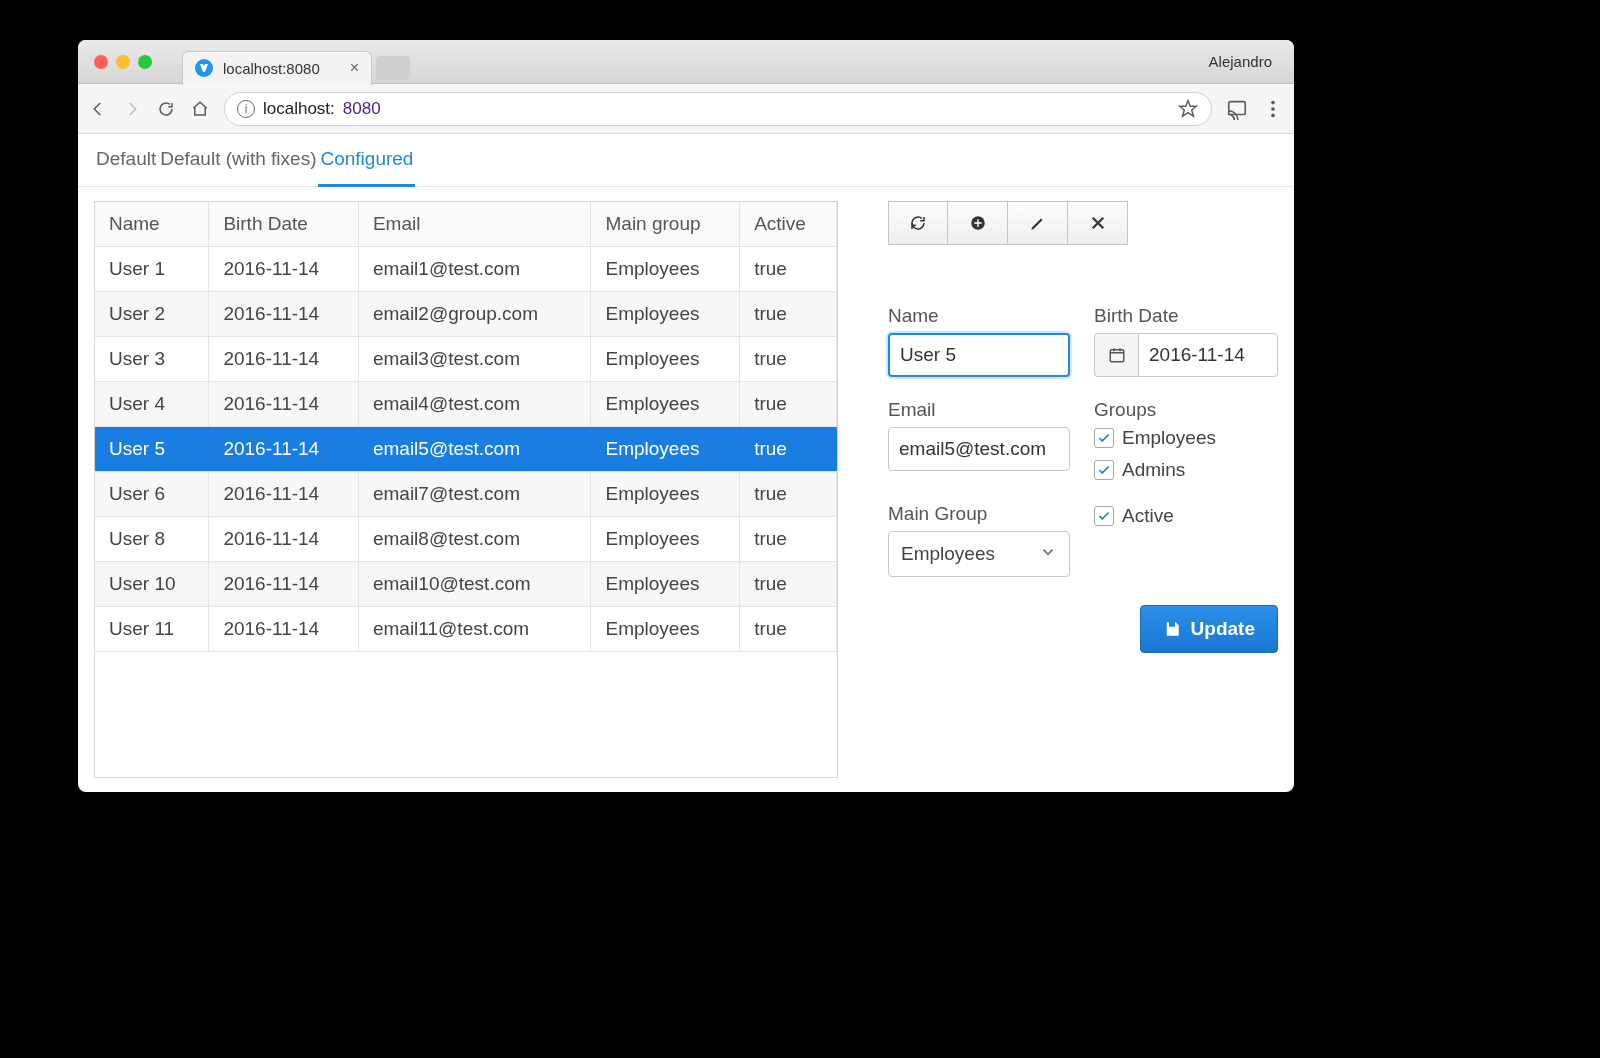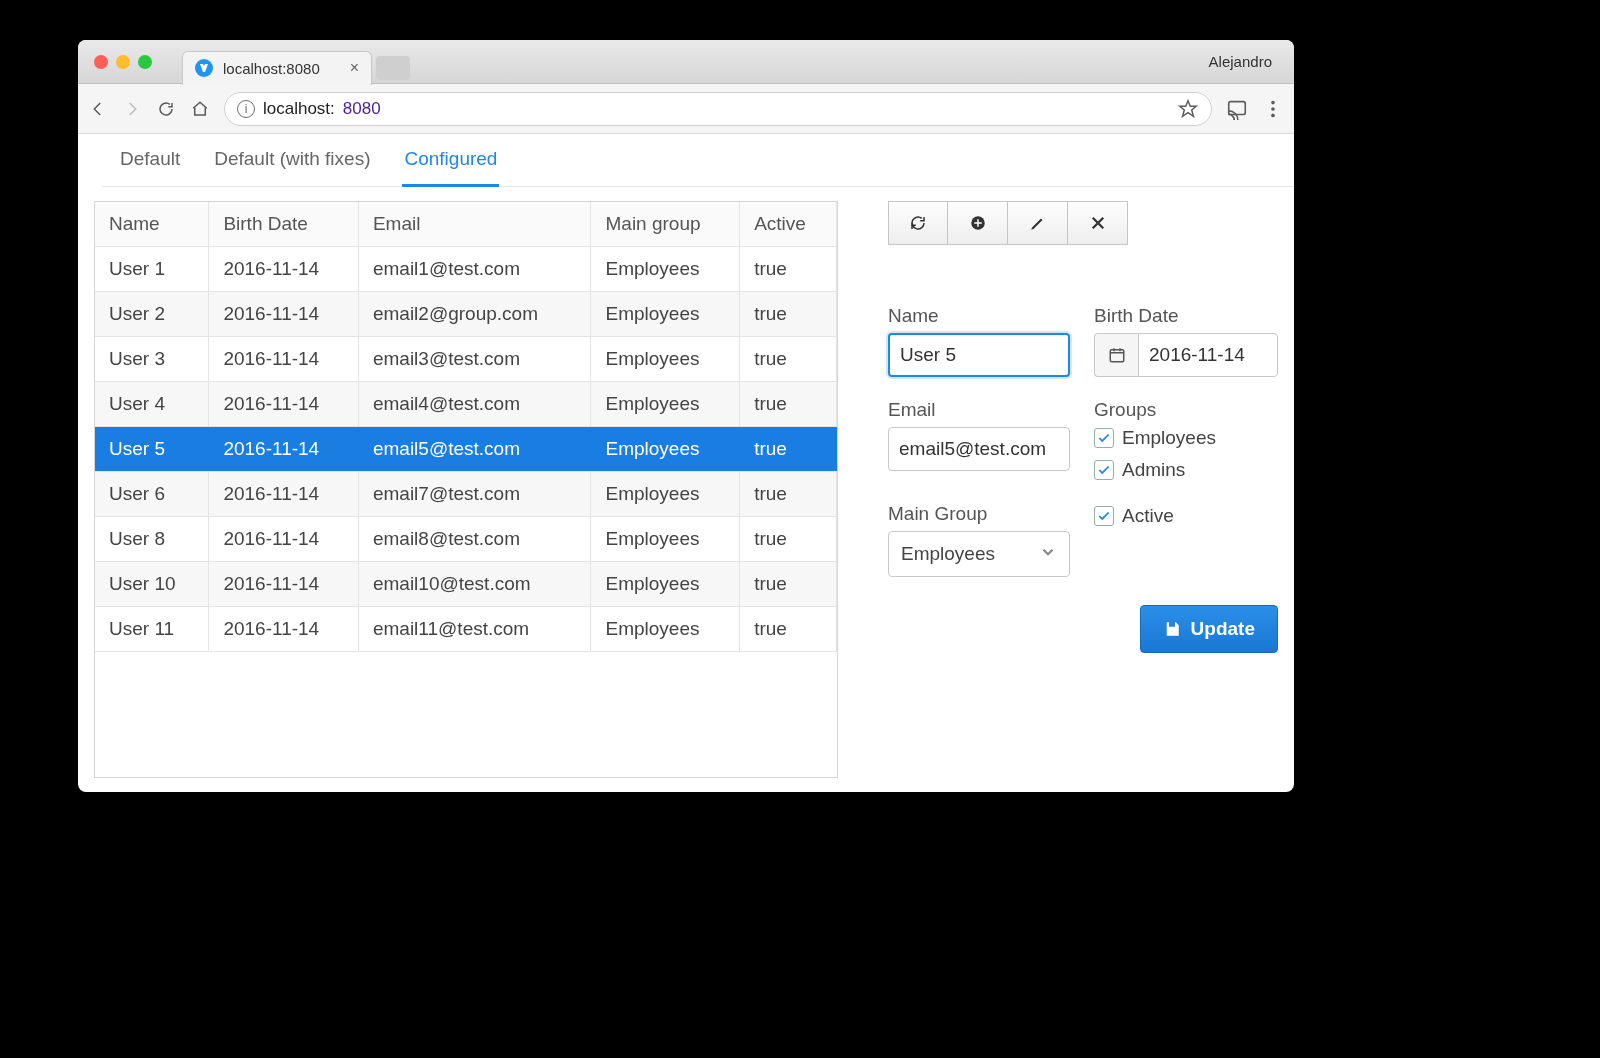--- a/index.html
+++ b/index.html
@@ -79,23 +79,22 @@
     flex:1;height:34px;background:#fff;border:1px solid #d0d0d0;
     border-radius:18px;display:flex;align-items:center;padding:0 12px;gap:8px;
     font-size:17px;
   }
   .urlbox .info-icon{width:18px;height:18px;border:1.5px solid #6d6d6d;border-radius:50%;display:flex;align-items:center;justify-content:center;font-size:12px;color:#6d6d6d;}
   .url-host{color:#222;}
   .url-port{color:#4c1d95;}
   .star-icon,.cast-icon,.menu-icon{width:22px;height:22px;color:#5c5c5c;cursor:pointer;display:flex;align-items:center;justify-content:center;}
   
   .apptabs{
-    display:flex;gap:30px;padding:14px 16px 0 16px;
+    display:flex;padding:14px 16px 0 16px;
     border-bottom:1px solid #e4e4e4;
-    margin-left:24px;
   }
   .apptab{
     font-size:19px;color:#666;padding:0 2px 14px 2px;cursor:pointer;
   }
   .apptab.active{color:#1e88e5;border-bottom:3px solid #1e88e5;margin-bottom:-1px;}
   
   .content{
     flex:1;display:flex;padding:14px 16px;gap:50px;overflow:hidden;
   }
   

